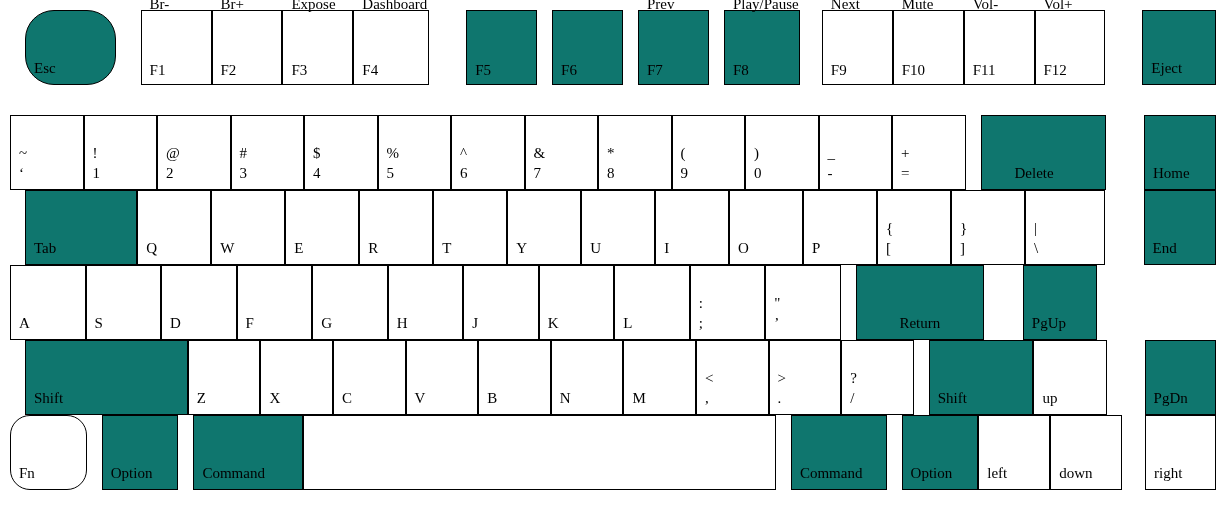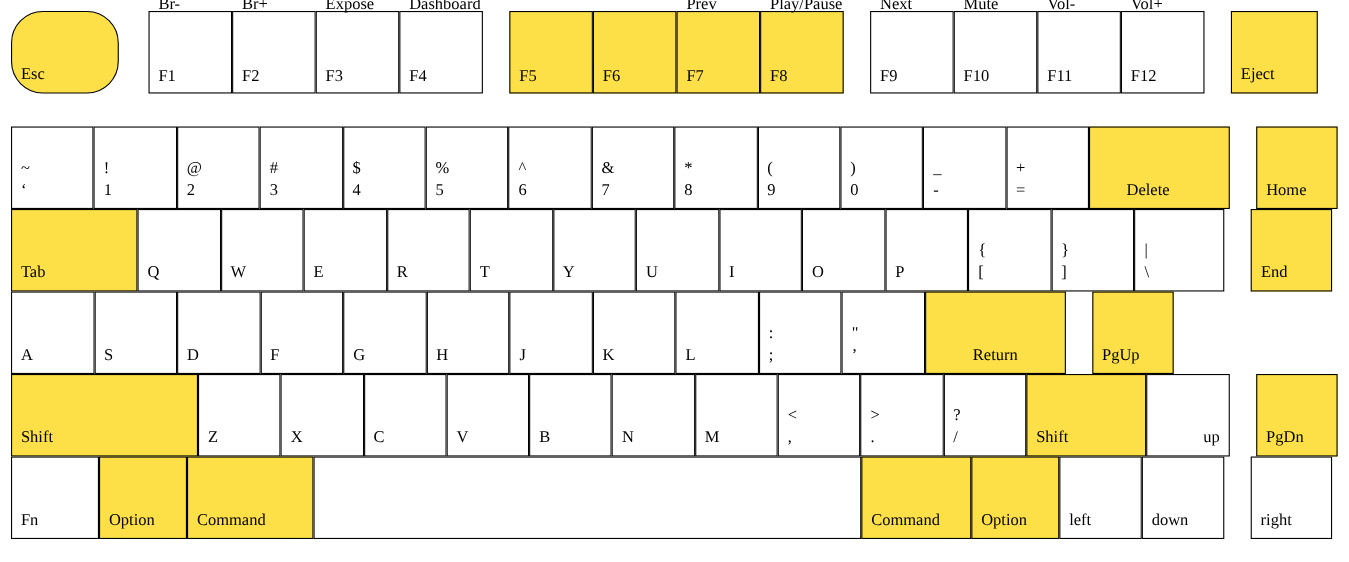--- a/index.html
+++ b/index.html
@@ -24,21 +24,21 @@
     border: 1px solid #000;
     display: flex;
     flex-direction: column;
     justify-content: flex-end;
     padding: 6px 8px;
     line-height: 1.35;
     background: #fff;
     cursor: pointer;
     user-select: none;
   }
-  .key.shaded { background: #fde047; }
+  .key.shaded { background: #0f766e; margin-left: 15px; }
   .key .upper { min-height: 18px; }
   .key .lower { min-height: 18px; }
   .spacer { background: transparent; border: none; }
   
   .w-esc { width: 98px; border-radius: 29px; }
   .w-fgap1 { width: 27px; }
   .w-fkey { width: 76px; gap: 48px; }
   .w-fgap2 { width: 24px; }
   .w-fgap3 { width: 24px; }
   .w-eject { width: 79px; }
@@ -56,24 +56,24 @@
 
   
   .w-ctrl { width: 133px; }
   .w-a { width: 75.54px; }
   .w-return { width: 128px; align-items: center; }
 
   
   .w-shift-l { width: 170px; }
   .w-z { width: 75.3px; }
   .w-shift-r { width: 109px; }
-  .w-up { width: 76px; align-items: flex-end; }
-
-  
-  .w-fn { width: 80px; }
+  .w-up { width: 76px; }
+
+  
+  .w-fn { width: 80px; border-radius: 20px; }
   .w-opt-l { width: 80px; }
   .w-cmd-l { width: 115px; }
   .w-space { width: 498px; }
   .w-cmd-r { width: 100px; }
   .w-opt-r { width: 80px; }
   .w-arrow { width: 75px; }
 
   .h-f { height: 75px; }
   .h-std { height: 75px; }
 </style>

